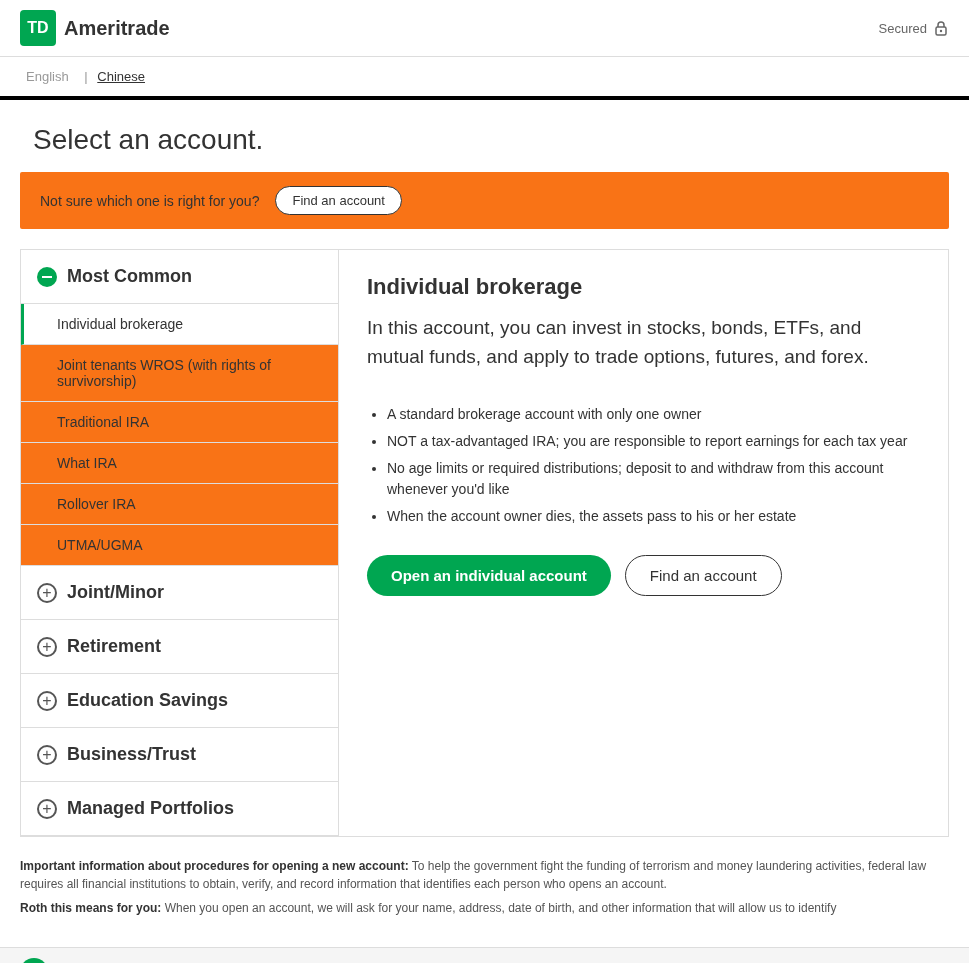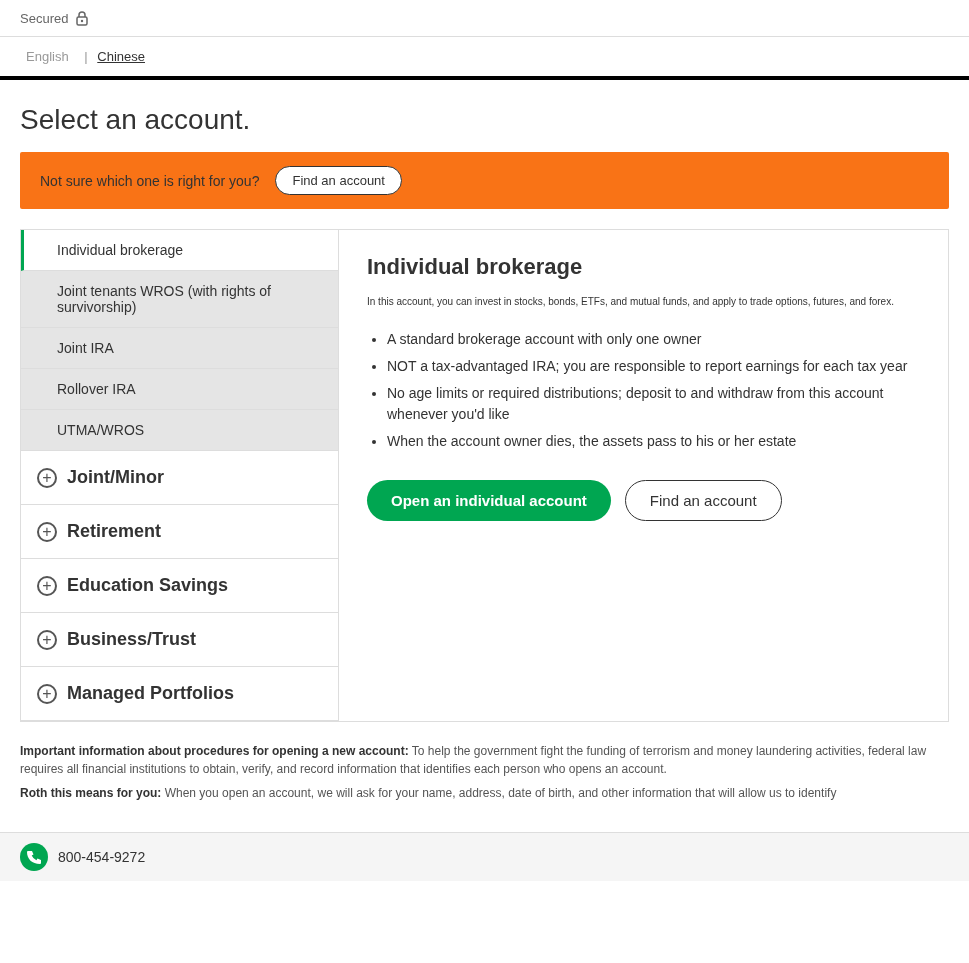--- a/index.html
+++ b/index.html
@@ -61,20 +61,21 @@
       cursor: pointer;
     }
     .lang-bar span { margin: 0 6px; color: #999; }
 
     
     .page-title {
       font-size: 28px;
       font-weight: 300;
       color: #333;
       padding: 24px 20px 16px;
+      margin-left: 13px;
     }
 
     
     .banner {
       background: #f97316;
       padding: 14px 20px;
       display: flex;
       align-items: center;
       gap: 16px;
       margin: 0 20px 20px;
@@ -158,21 +159,21 @@
       line-height: 1;
     }
 
     
     .sub-item {
       display: flex;
       align-items: center;
       padding: 12px 16px 12px 36px;
       border-bottom: 1px solid #ddd;
       cursor: pointer;
-      background: #e5e5e5;
+      background: #f97316;
       font-size: 14px;
       color: #333;
     }
     .sub-item.active {
       background: #fff;
       border-left: 3px solid #00a651;
       padding-left: 33px;
     }
 
     
@@ -181,24 +182,24 @@
       padding: 24px 28px;
       border: 1px solid #ddd;
     }
     .account-title {
       font-size: 22px;
       font-weight: bold;
       color: #333;
       margin-bottom: 14px;
     }
     .account-desc {
-      font-size: 10px;
+      font-size: 19px;
       color: #333;
       line-height: 1.5;
-      margin-bottom: 20px;
+      margin-bottom: 33px;
     }
     .bullet-list {
       list-style: disc;
       padding-left: 20px;
       margin-bottom: 28px;
     }
     .bullet-list li {
       font-size: 14px;
       color: #333;
       line-height: 1.5;
@@ -261,20 +262,24 @@
     .phone-number {
       font-size: 14px;
       color: #333;
       font-weight: 500;
     }
   </style>
 </head>
 <body>
 
 <div class="header">
+  <div class="logo-area">
+    <div class="td-logo">TD</div>
+    <span class="ameritrade-text">Ameritrade</span>
+  </div>
   <div class="secured-area">
     <span>Secured</span>
     <svg class="lock-icon-svg" viewBox="0 0 16 16" fill="none">
       <rect x="3" y="7" width="10" height="8" rx="1.5" stroke="#666" stroke-width="1.5" fill="none"></rect>
       <path d="M5 7V5a3 3 0 016 0v2" stroke="#666" stroke-width="1.5" fill="none"></path>
       <circle cx="8" cy="11" r="1.2" fill="#666"></circle>
     </svg>
   </div>
 </div>
 
@@ -288,34 +293,41 @@
 
 <div class="banner">
   <span class="banner-text">Not sure which one is right for you?</span>
   <button class="banner-btn">Find an account</button>
 </div>
 
 <div class="main-content">
 
   <div class="sidebar">
 
+    <div class="cat-header">
+      <div class="circle-minus"></div>
+      <span class="cat-label">Most Common</span>
+    </div>
     <div class="sub-item active">
       <span>Individual brokerage</span>
     </div>
     <div class="sub-item">
       <span>Joint tenants WROS (with rights of survivorship)</span>
     </div>
     <div class="sub-item">
-      <span>Joint IRA</span>
+      <span>Traditional IRA</span>
+    </div>
+    <div class="sub-item">
+      <span>What IRA</span>
     </div>
     <div class="sub-item">
       <span>Rollover IRA</span>
     </div>
     <div class="sub-item">
-      <span>UTMA/WROS</span>
+      <span>UTMA/UGMA</span>
     </div>
 
     <div class="cat-header">
       <div class="circle-plus">+</div>
       <span class="cat-label">Joint/Minor</span>
     </div>
 
     <div class="cat-header">
       <div class="circle-plus">+</div>
       <span class="cat-label">Retirement</span>

